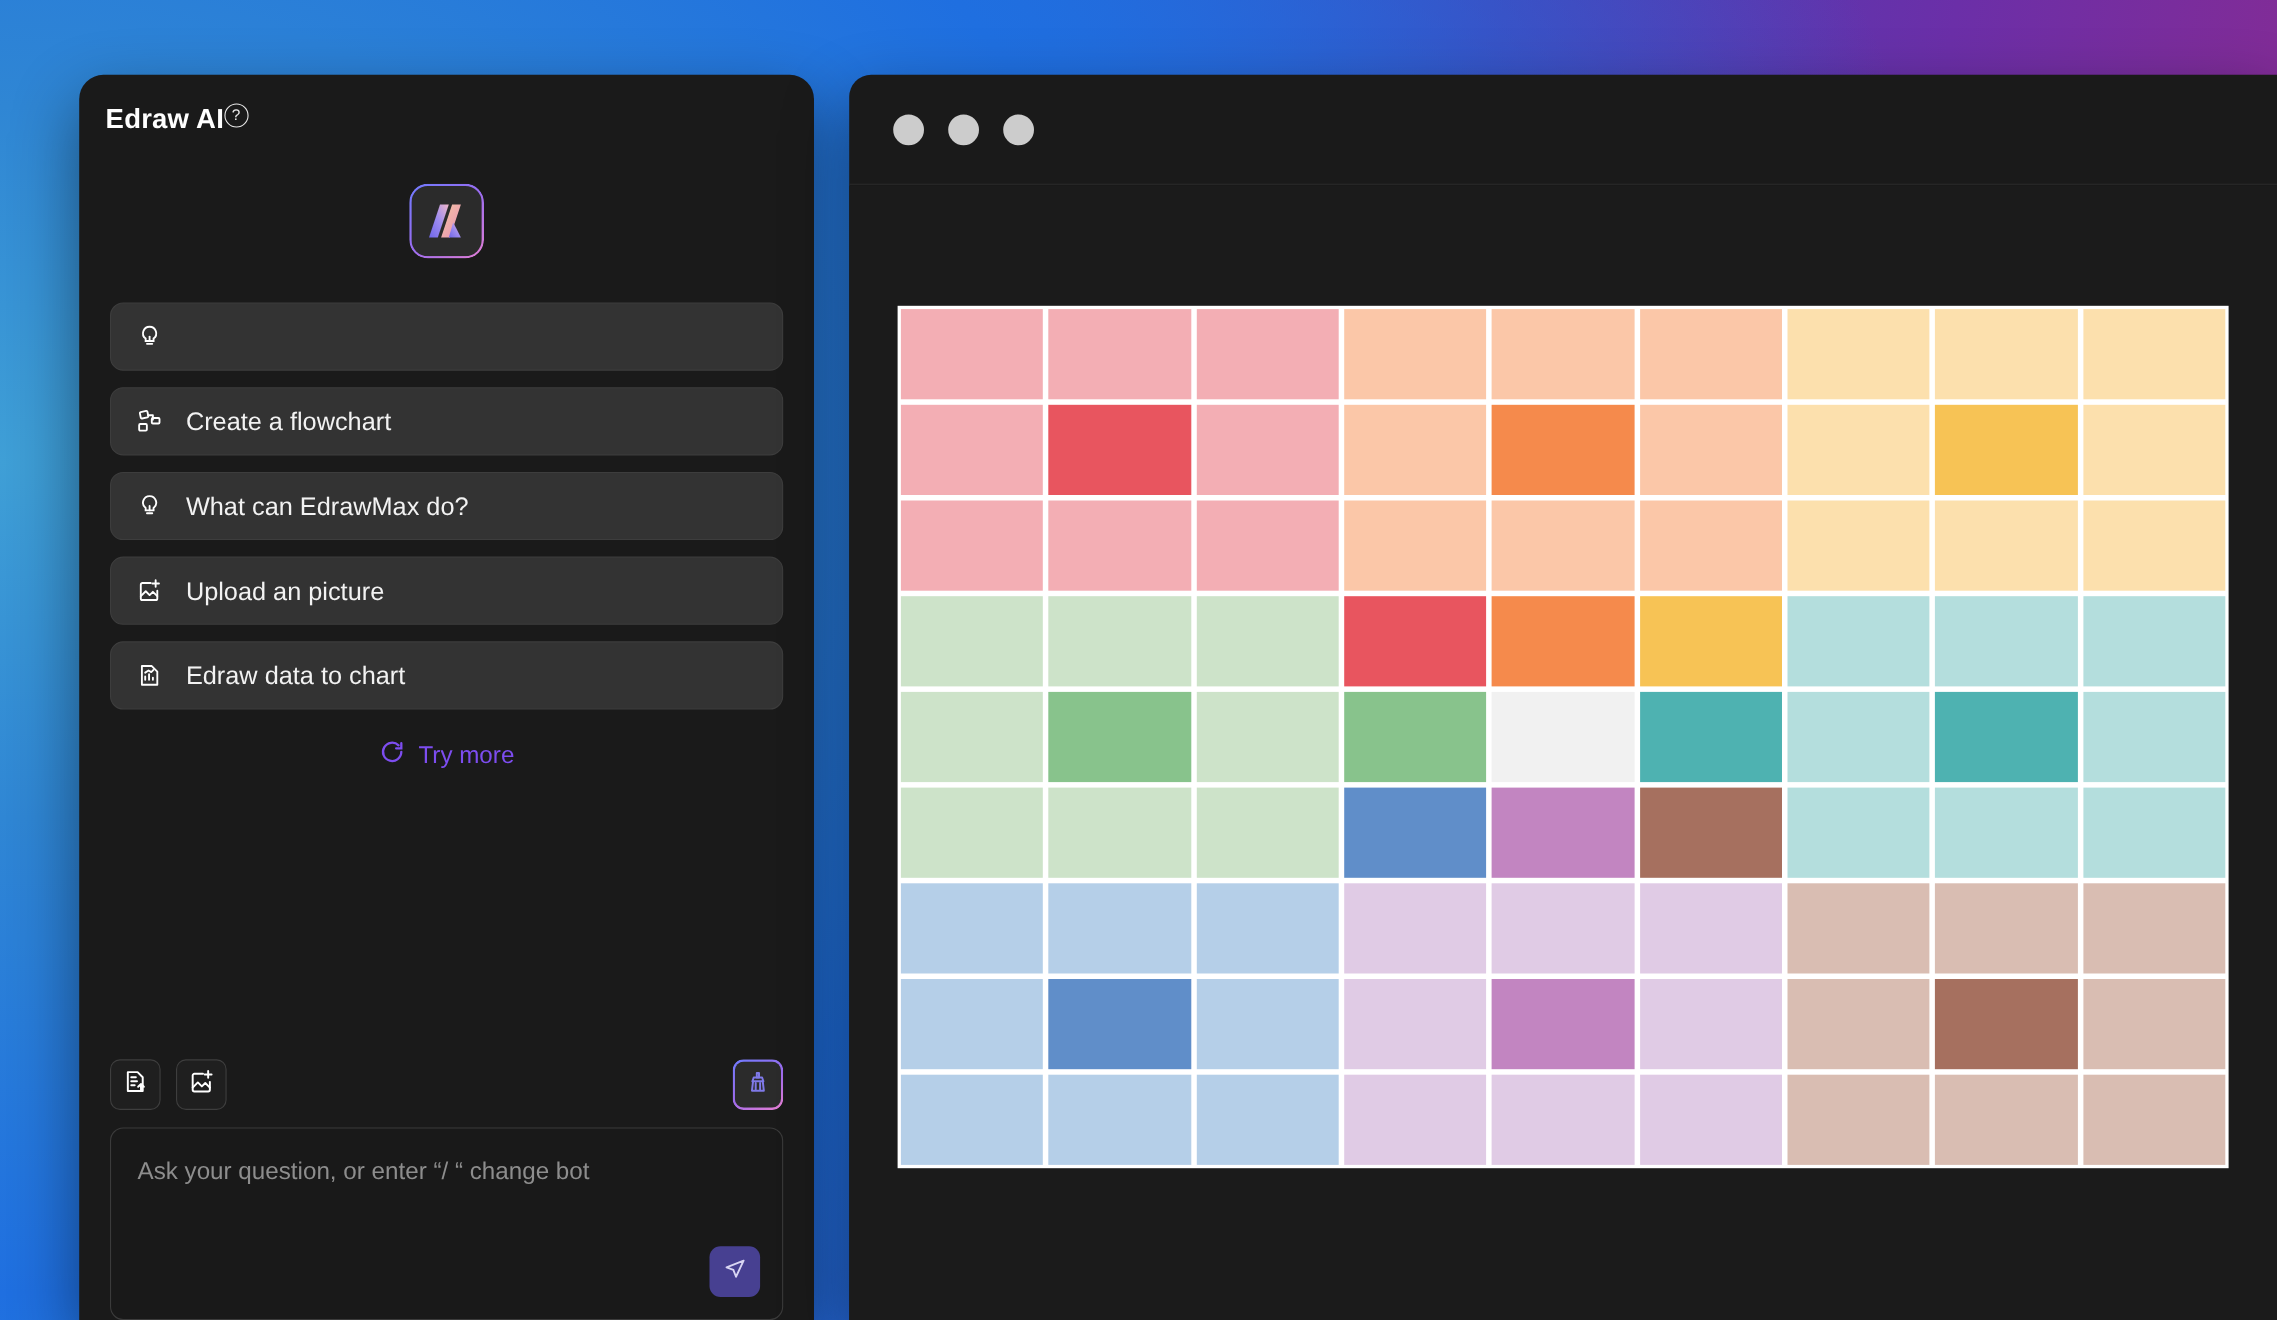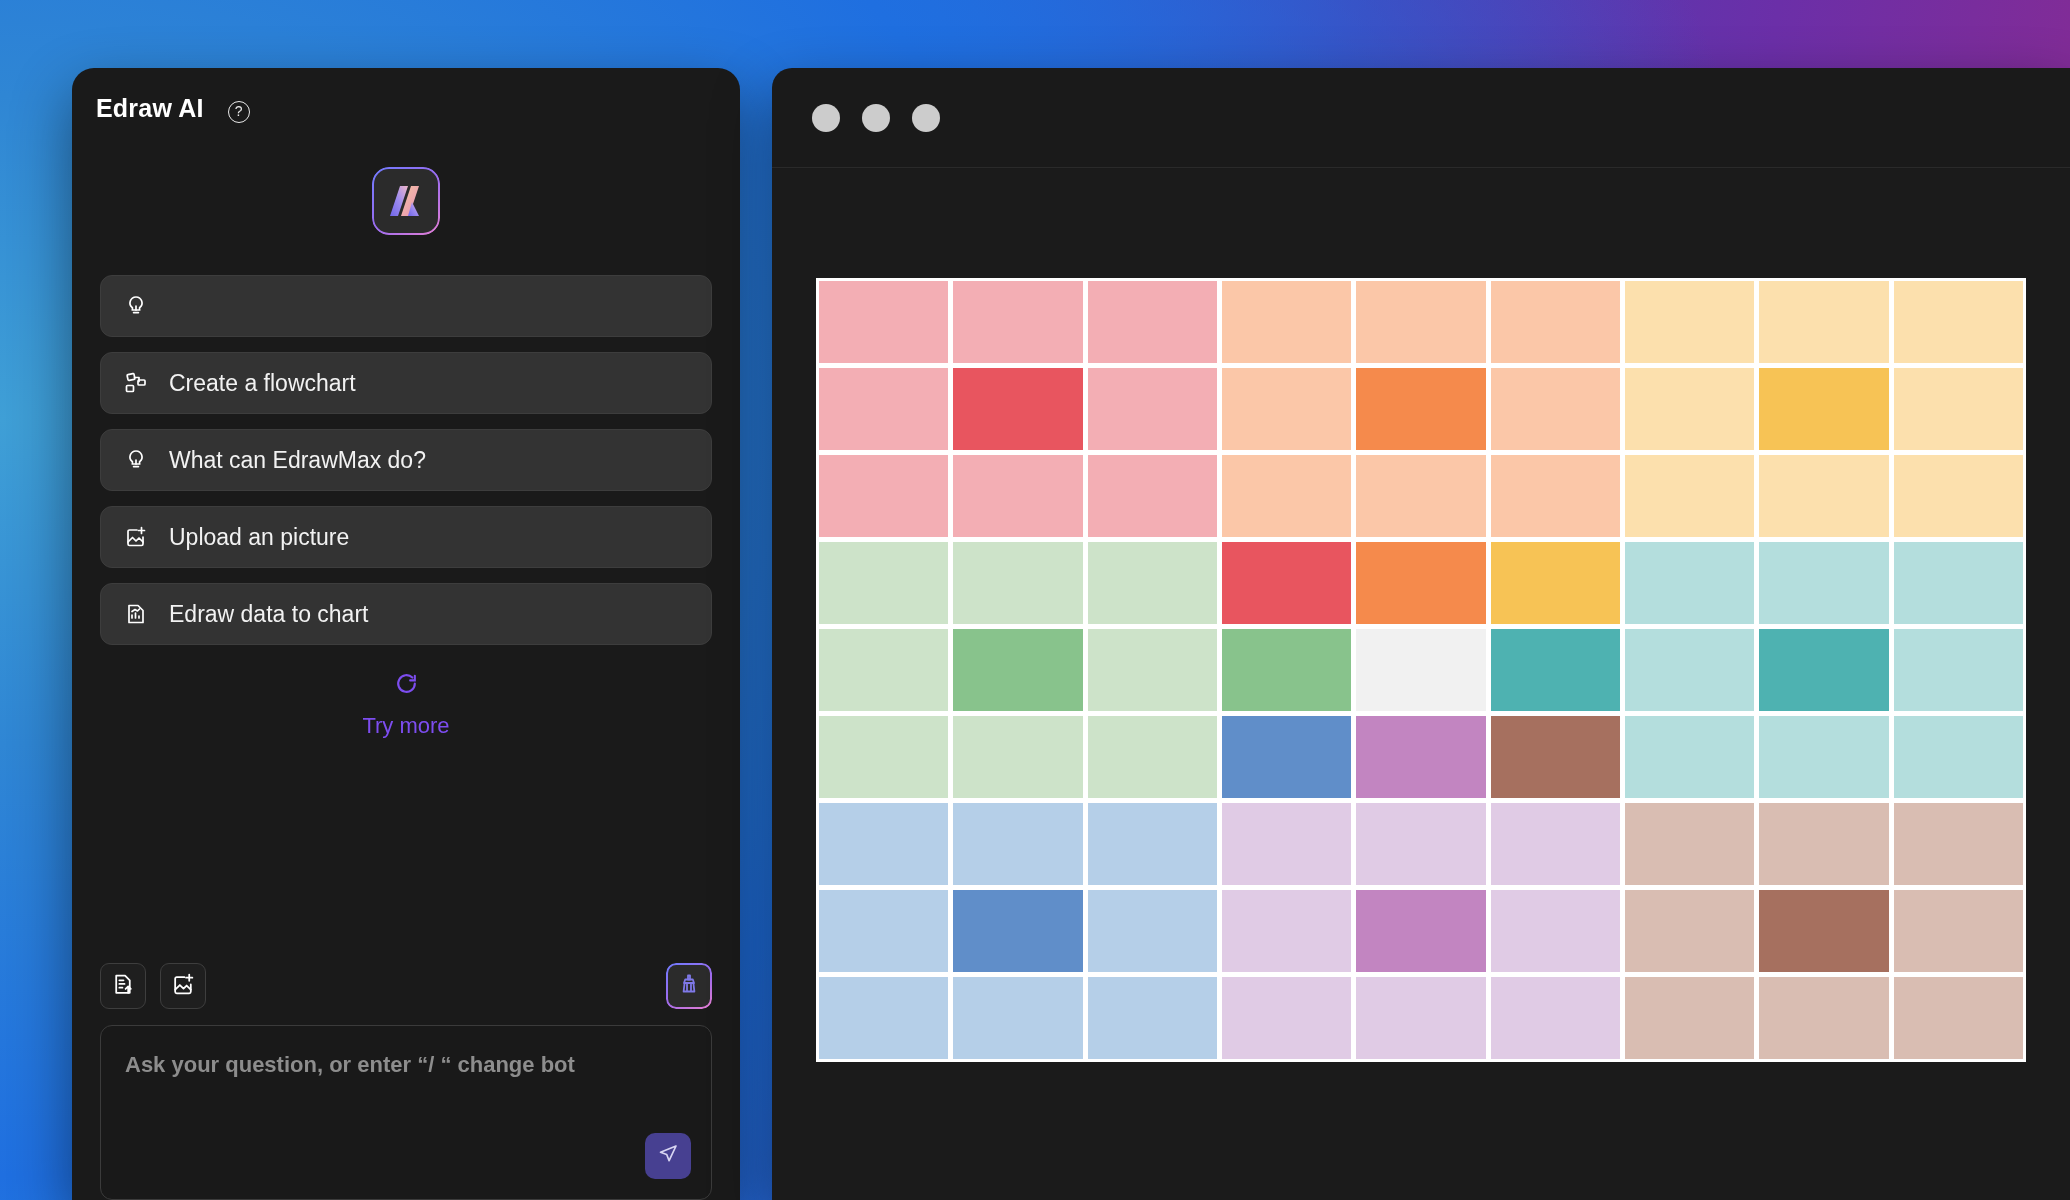--- a/index.html
+++ b/index.html
@@ -19,21 +19,21 @@
   #ai-panel {
     position: absolute;
     left: 72px; top: 68px;
     width: 668px; height: 1132px;
     background: #1a1a1a;
     border-radius: 22px 22px 0 0;
     box-shadow: 0 24px 60px rgba(0,0,0,0.45);
     overflow: hidden;
   }
   #ai-header {
-    display: flex; align-items: flex-end; gap: 24px;
+    display: flex; align-items: flex-start; gap: 0;
     padding: 26px 0 0 24px;
   }
   #ai-title {
     color: #ffffff;
     font-size: 25px;
     font-weight: bold;
     letter-spacing: 0.2px;
   }
   .help-icon {
     width: 22px; height: 22px;
@@ -89,21 +89,20 @@
     font-size: 23px;
     white-space: nowrap;
   }
 
   #try-more-row { display: flex; justify-content: center; margin-top: 26px; }
   #try-more {
     display: inline-flex; align-items: center; gap: 11px;
     color: #7d4df0;
     font-size: 22px;
     cursor: pointer;
-    flex-direction: column;
   }
 
   
   #composer { position: absolute; left: 0; right: 0; bottom: 0; padding: 0 28px 0; }
   #composer-toolbar {
     display: flex; align-items: center; gap: 14px;
     margin-bottom: 16px;
   }
   #mode-select {
     width: 254px; height: 46px;
@@ -147,21 +146,20 @@
     background: #191919;
     border: 1px solid #3b3b3b;
     border-radius: 12px;
     position: relative;
     padding: 26px 24px;
     cursor: text;
   }
   #input-placeholder {
     color: #8d8d8d;
     font-size: 22px;
-    font-weight: bold;
   }
   #send-btn {
     position: absolute; right: 20px; bottom: 20px;
     width: 46px; height: 46px;
     border-radius: 10px;
     background: #474091;
     display: flex; align-items: center; justify-content: center;
     cursor: pointer;
   }
 

